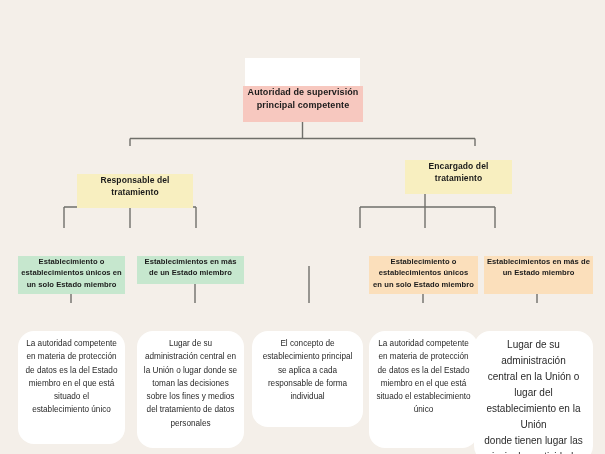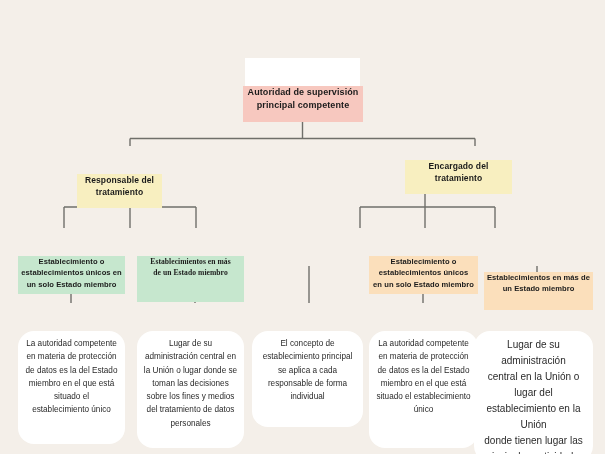--- a/index.html
+++ b/index.html
@@ -125,49 +125,49 @@
     </g>
   </svg>
 
   <div class="root-card" style="left:245px; top:58px; width:115px; height:60px;"></div>
 
   <div class="node root" style="left:243px; top:58px; width:120px; height:36px;">
     <span class="node-text">Autoridad de supervisión
 principal competente</span>
   </div>
 
-  <div class="node lvl2" style="left:77px; top:146px; width:85px; height:34px;">
+  <div class="node lvl2" style="left:77px; top:146px; width:116px; height:34px;">
     <span class="node-text">Responsable del
 tratamiento</span>
   </div>
 
   <div class="node lvl2" style="left:405px; top:132px; width:107px; height:34px;">
     <span class="node-text">Encargado del
 tratamiento</span>
   </div>
 
   <div class="node lvl3 green" style="left:18px; top:228px; width:107px; height:38px;">
     <span class="node-text">Establecimiento o
 establecimientos únicos en
 un solo Estado miembro</span>
   </div>
 
-  <div class="node lvl3 green" style="left:137px; top:228px; width:107px; height:46px;font-family:Liberation Serif, serif;">
+  <div class="node lvl3 green" style="left:137px; top:228px; width:107px; height:28px;">
     <span class="node-text">Establecimientos en más
 de un Estado miembro</span>
   </div>
 
 
   <div class="node lvl3 orange" style="left:369px; top:228px; width:109px; height:38px;">
     <span class="node-text">Establecimiento o
 establecimientos únicos
 en un solo Estado miembro</span>
   </div>
 
-  <div class="node lvl3 orange" style="left:484px; top:244px; width:109px; height:38px;">
+  <div class="node lvl3 orange" style="left:484px; top:228px; width:109px; height:38px;">
     <span class="node-text">Establecimientos en más de
 un Estado miembro</span>
   </div>
 
   <div class="node leaf" style="left:18px; top:303px; width:107px; height:113px;">
     <span class="node-text">La autoridad competente
 en materia de protección
 de datos es la del Estado
 miembro en el que está
 situado el

